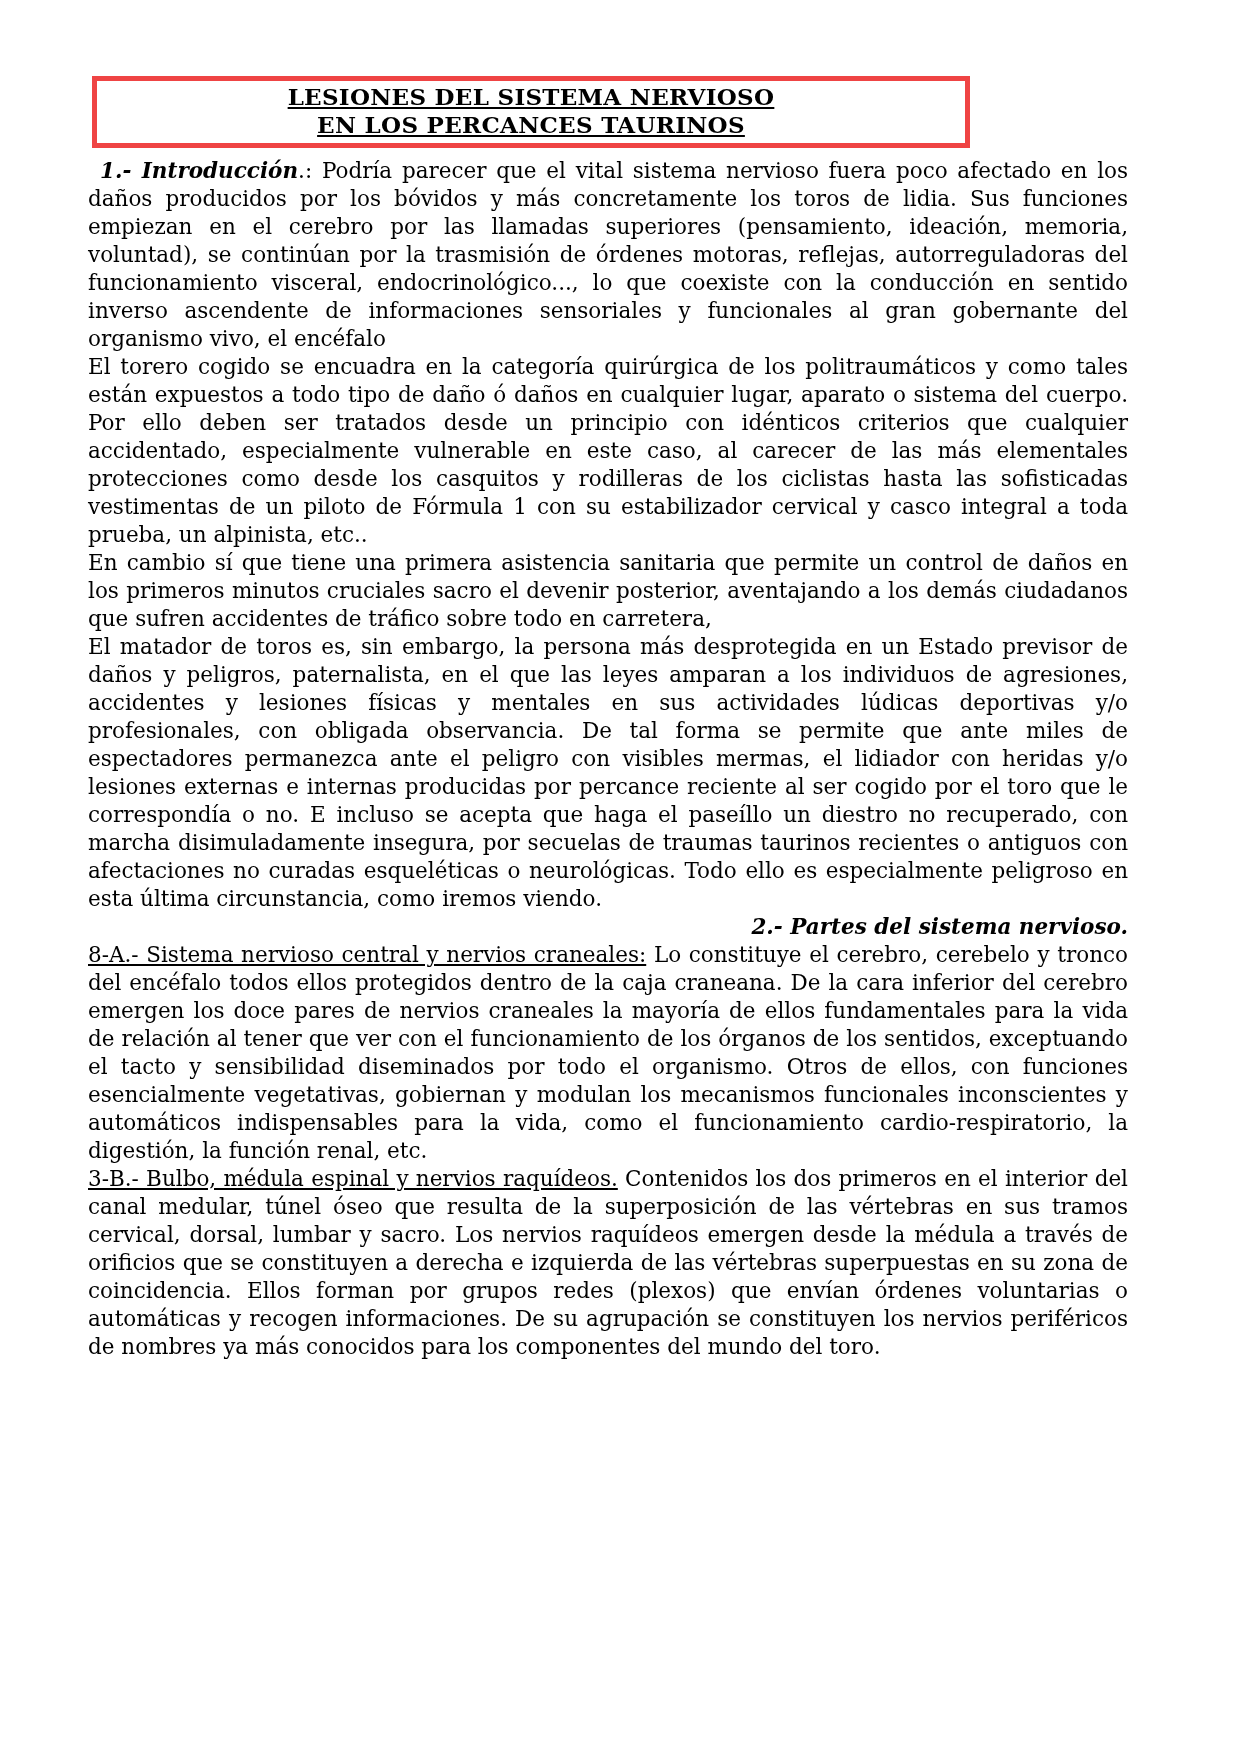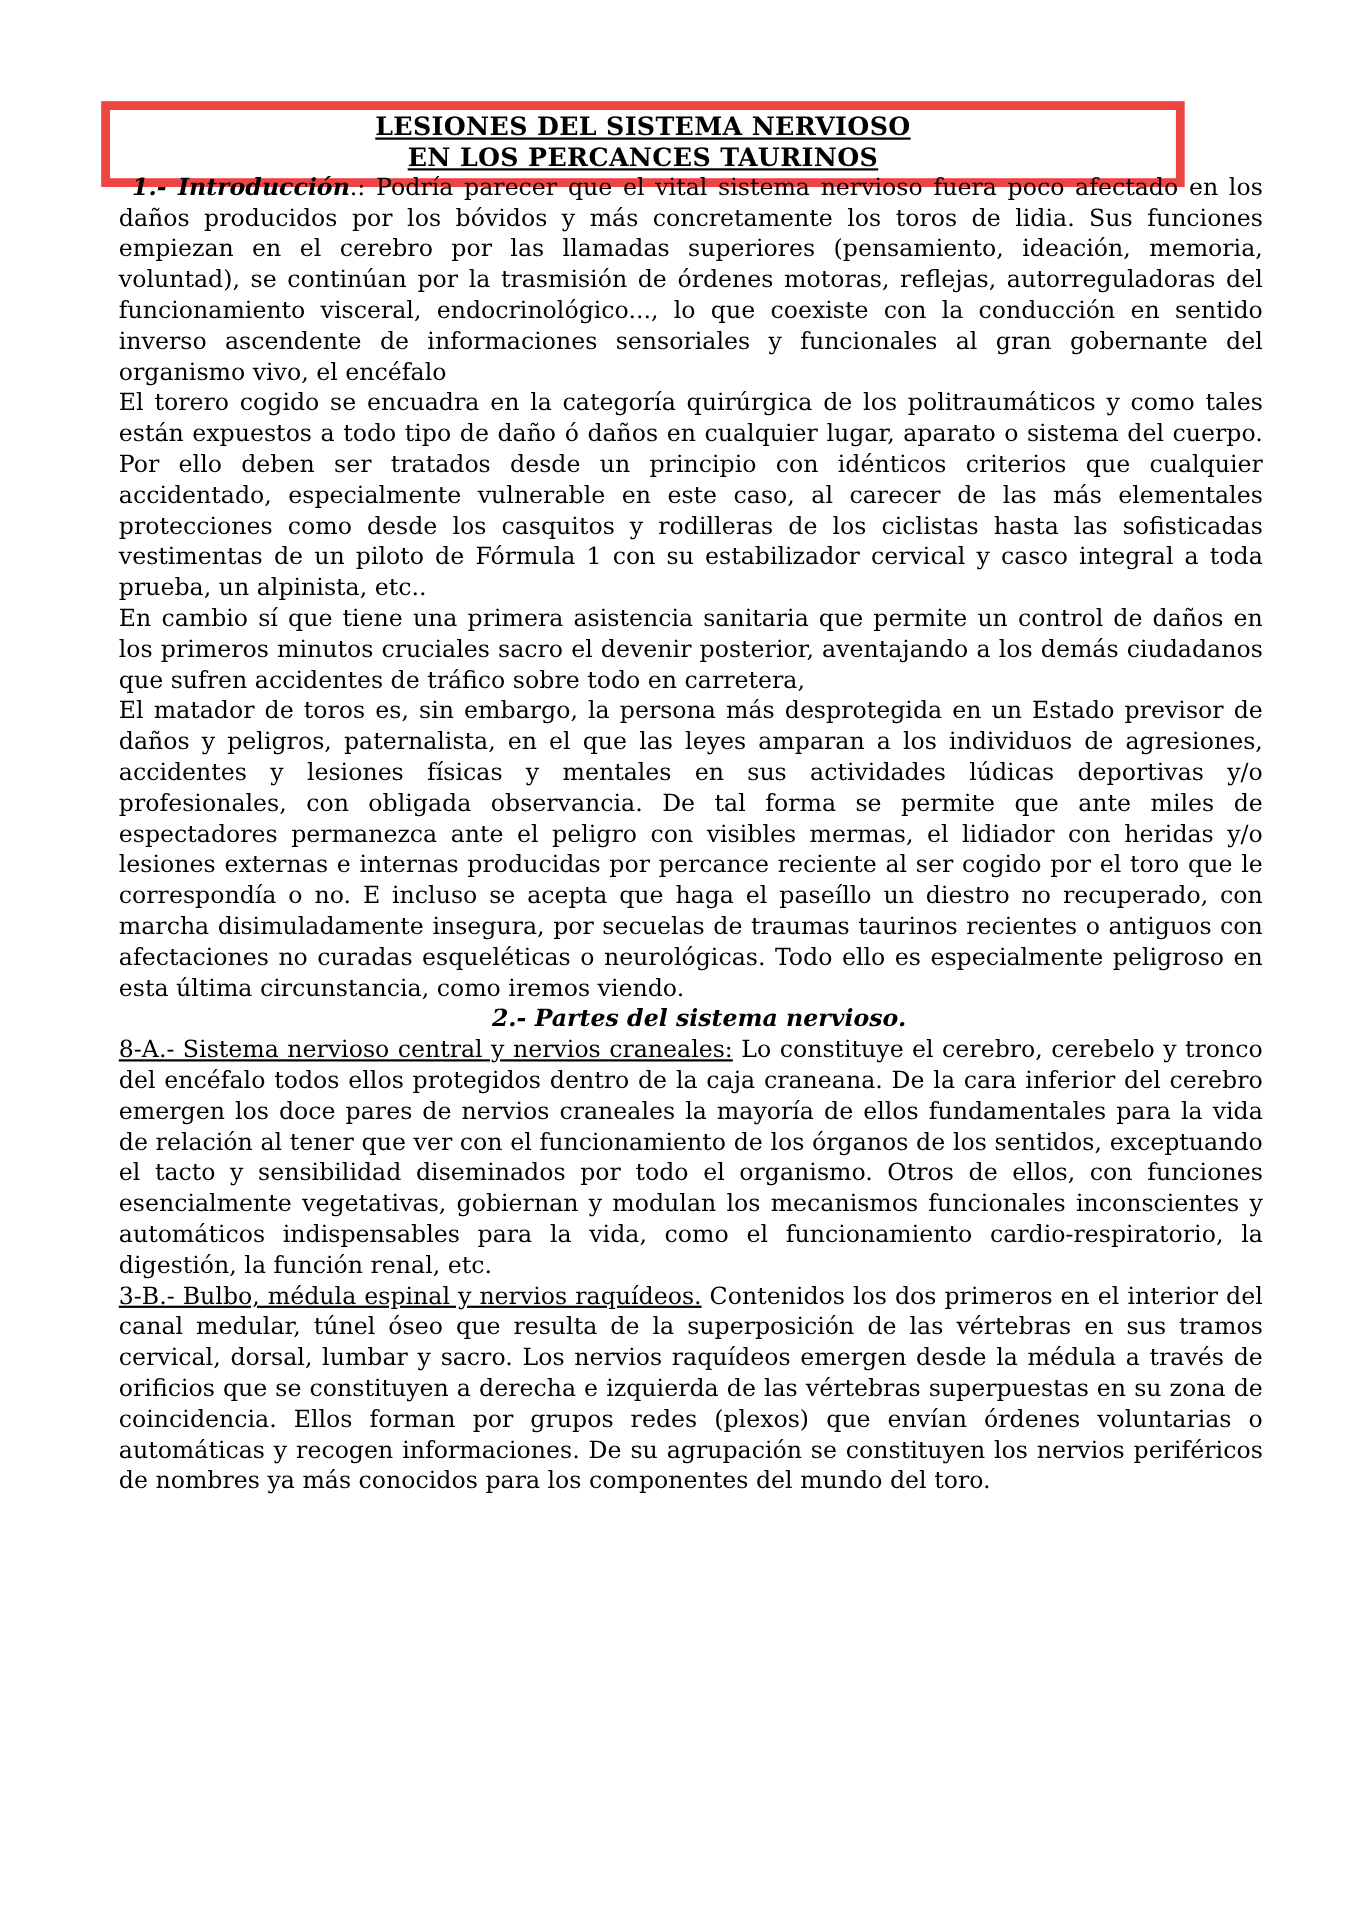--- a/index.html
+++ b/index.html
@@ -12,57 +12,57 @@
     width: 1240px;
     height: 1754px;
     background: #ffffff;
     font-family: "DejaVu Serif", "Liberation Serif", serif;
     color: #000000;
     overflow: hidden;
   }
   .title-box {
     position: absolute;
     left: 92px;
-    top: 92px;
-    width: 985px;
+    top: 76px;
+    width: 878px;
     box-sizing: border-box;
-    border: 8px solid #ef4444;
+    border: 5px solid #ef4444;
     text-align: center;
     padding: 2px 0 4px 0;
   }
   .title-line {
     font-size: 23px;
     line-height: 28px;
     font-weight: bold;
     text-decoration: underline;
     letter-spacing: 0.3px;
   }
   .content {
     position: absolute;
-    left: 108px;
+    left: 88px;
     top: 157px;
     width: 1040px;
     font-size: 21.5px;
     line-height: 28px;
     text-align: justify;
   }
   .content p {
     margin: 0;
     padding: 0;
   }
   .indent-sm { text-indent: 12px; }
   .lead-bold-italic {
     font-weight: bold;
     font-style: italic;
   }
   .section-heading {
     font-weight: bold;
     font-style: italic;
     text-indent: 15px;
-    text-align: center;
+    text-align: right;
   }
   .lead-underline { text-decoration: underline; }
 </style>
 </head>
 <body>
 
 <div class="page">
 
   <div class="title-box">
     <div class="title-line">LESIONES DEL SISTEMA NERVIOSO</div>

